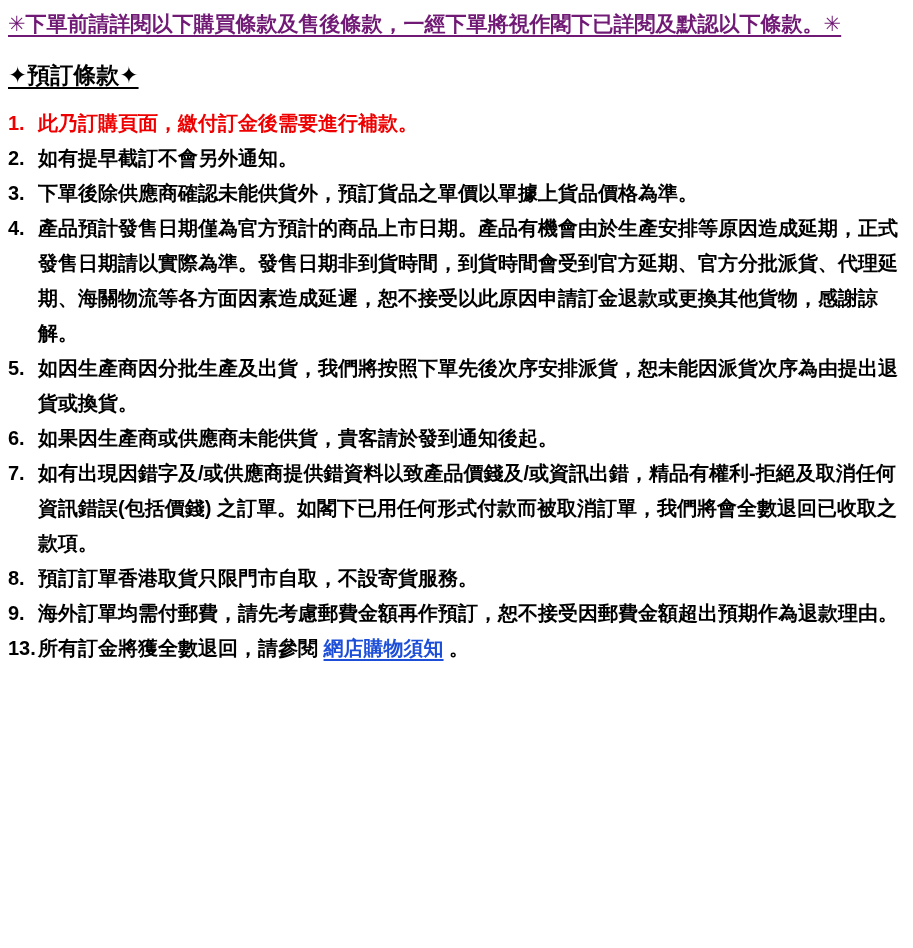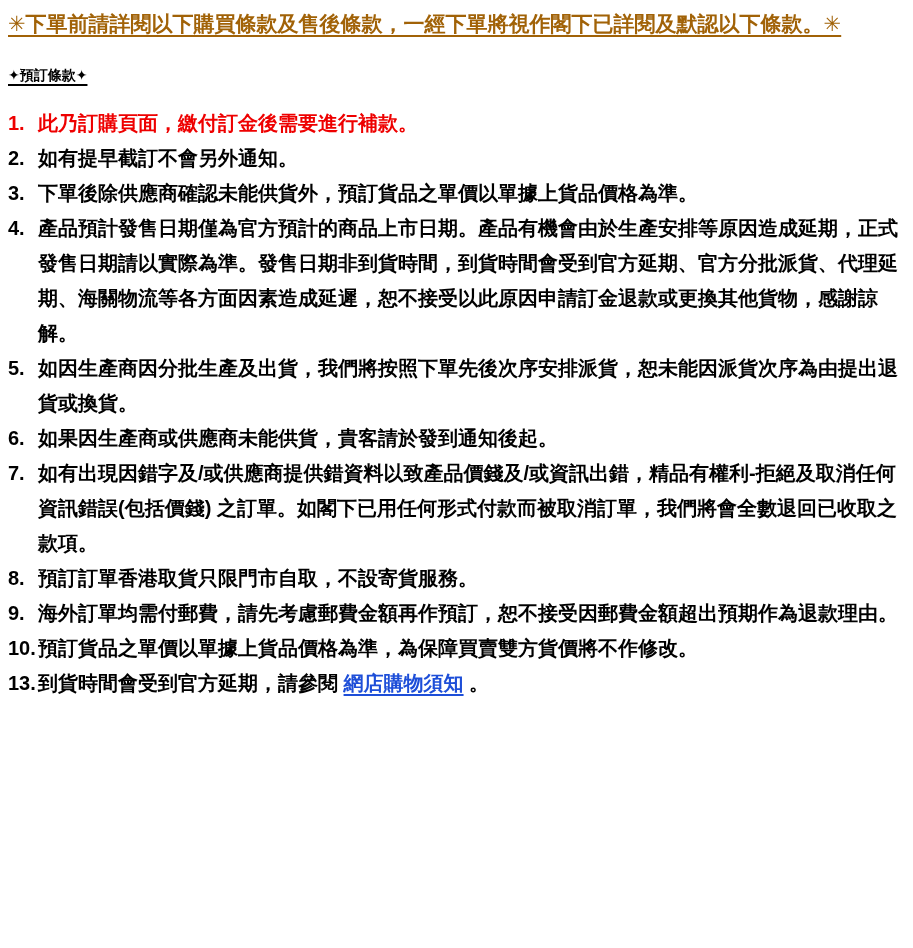--- a/index.html
+++ b/index.html
@@ -12,31 +12,31 @@
     height: 948px;
     overflow: hidden;
     font-family: "Liberation Sans", "DejaVu Sans", sans-serif;
     font-weight: bold;
     color: #000000;
   }
   .doc {
     padding: 8px 6px 0 8px;
   }
   .notice {
-    color: #a16207;
+    color: #701a75;
     font-size: 21px;
     line-height: 27px;
     text-decoration: underline;
     text-decoration-thickness: 2px;
     text-underline-offset: 4px;
     margin: 2px 0 0 0;
   }
   .section-title {
     color: #000000;
-    font-size: 14px;
+    font-size: 23px;
     line-height: 26px;
     text-decoration: underline;
     text-decoration-thickness: 2px;
     text-underline-offset: 4px;
     margin: 25px 0 0 0;
     display: inline-block;
   }
   .terms-list {
     margin: 18px 0 0 0;
     padding: 0;
@@ -114,22 +114,18 @@
       </li>
       <li class="term-item">
         <span class="term-num">8.</span>
         <span class="term-text"><span class="seg-normal">預訂訂單香港取貨只限門市自取，不設寄貨服務。</span></span>
       </li>
       <li class="term-item">
         <span class="term-num">9.</span>
         <span class="term-text"><span class="seg-normal">海外訂單均需付郵費，請先考慮郵費金額再作預訂，恕不接受因郵費金額超出預期作為退款理由。</span></span>
       </li>
       <li class="term-item">
-        <span class="term-num">10.</span>
-        <span class="term-text"><span class="seg-normal">預訂貨品之單價以單據上貨品價格為準，為保障買賣雙方貨價將不作修改。</span></span>
-      </li>
-      <li class="term-item">
         <span class="term-num">13.</span>
-        <span class="term-text"><span class="seg-normal">到貨時間會受到官方延期，請參閱 </span><span class="seg-link">網店購物須知</span><span class="seg-normal"> 。</span></span>
+        <span class="term-text"><span class="seg-normal">所有訂金將獲全數退回，請參閱 </span><span class="seg-link">網店購物須知</span><span class="seg-normal"> 。</span></span>
       </li>
     </ol>
 
 </div>
 
 </body></html>

